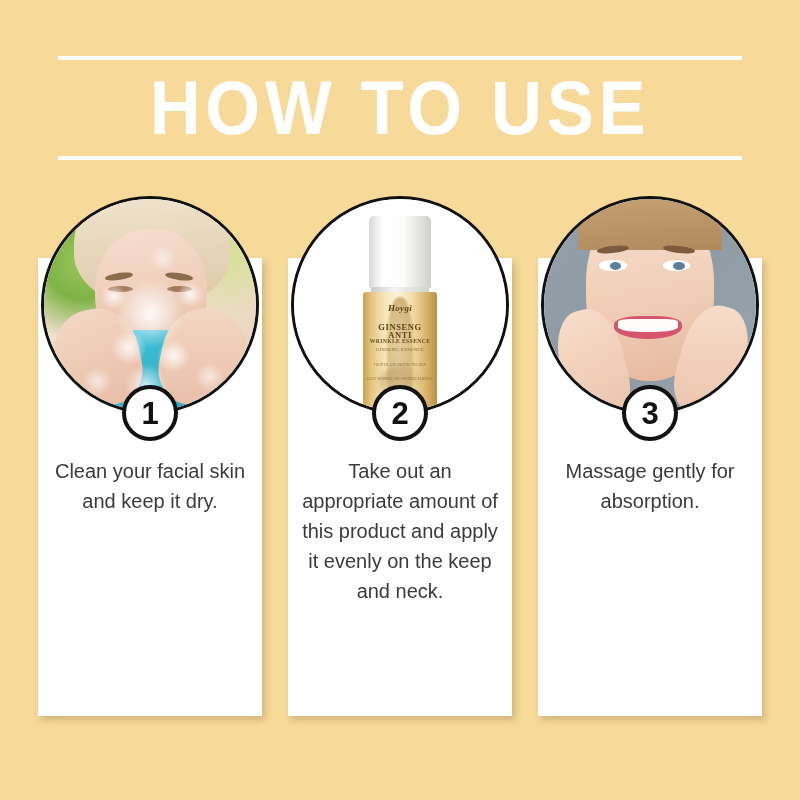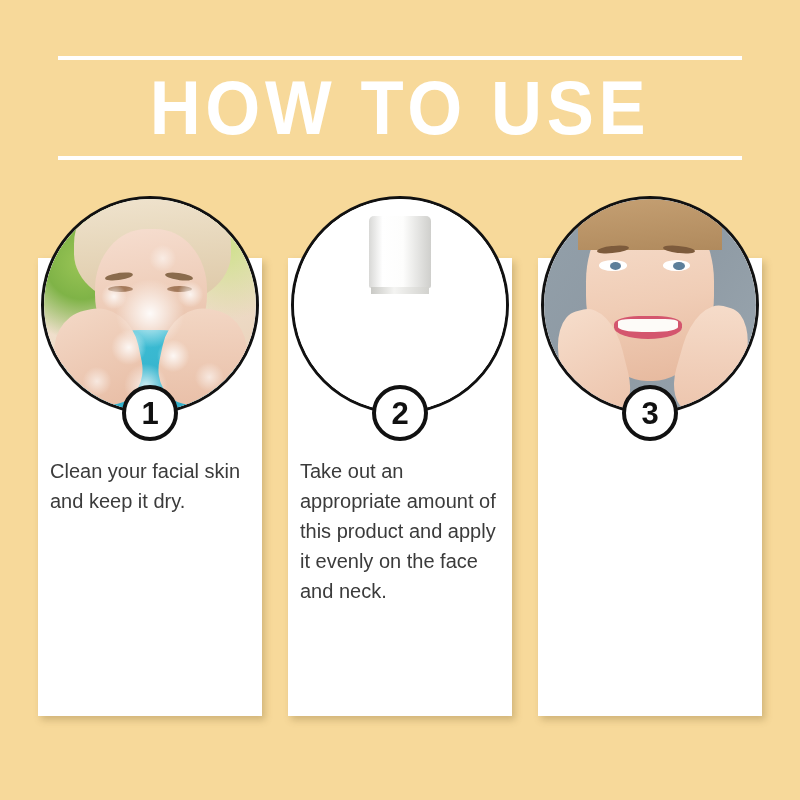--- a/index.html
+++ b/index.html
@@ -336,21 +336,21 @@
     color: #111111;
     line-height: 1;
   }
 
   
   .caption {
     position: absolute;
     left: 12px;
     top: 198px;
     width: 200px;
-    text-align: left;
+    text-align: center;
     font-family: "Liberation Sans", sans-serif;
     font-size: 20px;
     line-height: 30px;
     color: #3b3b3b;
   }
 </style>
 </head>
 <body>
 
 <div class="header">
@@ -381,40 +381,53 @@
     <div class="caption">Clean your facial skin and keep it dry.</div>
   </div>
 
   <div class="card">
     <div class="photo">
       <div class="photo-inner">
         <div class="ph2-bg"></div>
         <div class="bottle">
           <div class="bottle-cap"></div>
           <div class="bottle-neck"></div>
+          <div class="bottle-body">
+            <div class="ginseng-root"></div>
+            <div class="label-text">
+              <div class="lbl-brand">Hoygi</div>
+              <div class="lbl-l1">GINSENG</div>
+              <div class="lbl-l2">ANTI</div>
+              <div class="lbl-l3">WRINKLE ESSENCE</div>
+              <div class="lbl-l4">GINSENG ESSENCE</div>
+              <div class="lbl-fine1">TIGHTEN AND SOOTHE THE SKIN</div>
+              <div class="lbl-fine2">LIGHT WRINKLE AND WRINKLE REMOVAL</div>
+            </div>
+          </div>
         </div>
       </div>
     </div>
     <div class="badge">2</div>
-    <div class="caption">Take out an appropriate amount of this product and apply it evenly on the face and neck.</div>
+    <div class="caption">Take out an appropriate amount of this product and apply it evenly on the keep and neck.</div>
   </div>
 
   <div class="card">
     <div class="photo">
       <div class="photo-inner">
         <div class="ph3-bg"></div>
         <div class="ph3-face"></div>
         <div class="ph3-hair"></div>
         <div class="ph3-brow l"></div>
         <div class="ph3-brow r"></div>
         <div class="ph3-eye l"></div>
         <div class="ph3-eye r"></div>
         <div class="ph3-mouth">
           <div class="ph3-teeth"></div>
         </div>
         <div class="ph3-hand l"></div>
         <div class="ph3-hand r"></div>
       </div>
     </div>
     <div class="badge">3</div>
+    <div class="caption">Massage gently for absorption.</div>
   </div>
 
 </div>
 
 </body></html>

